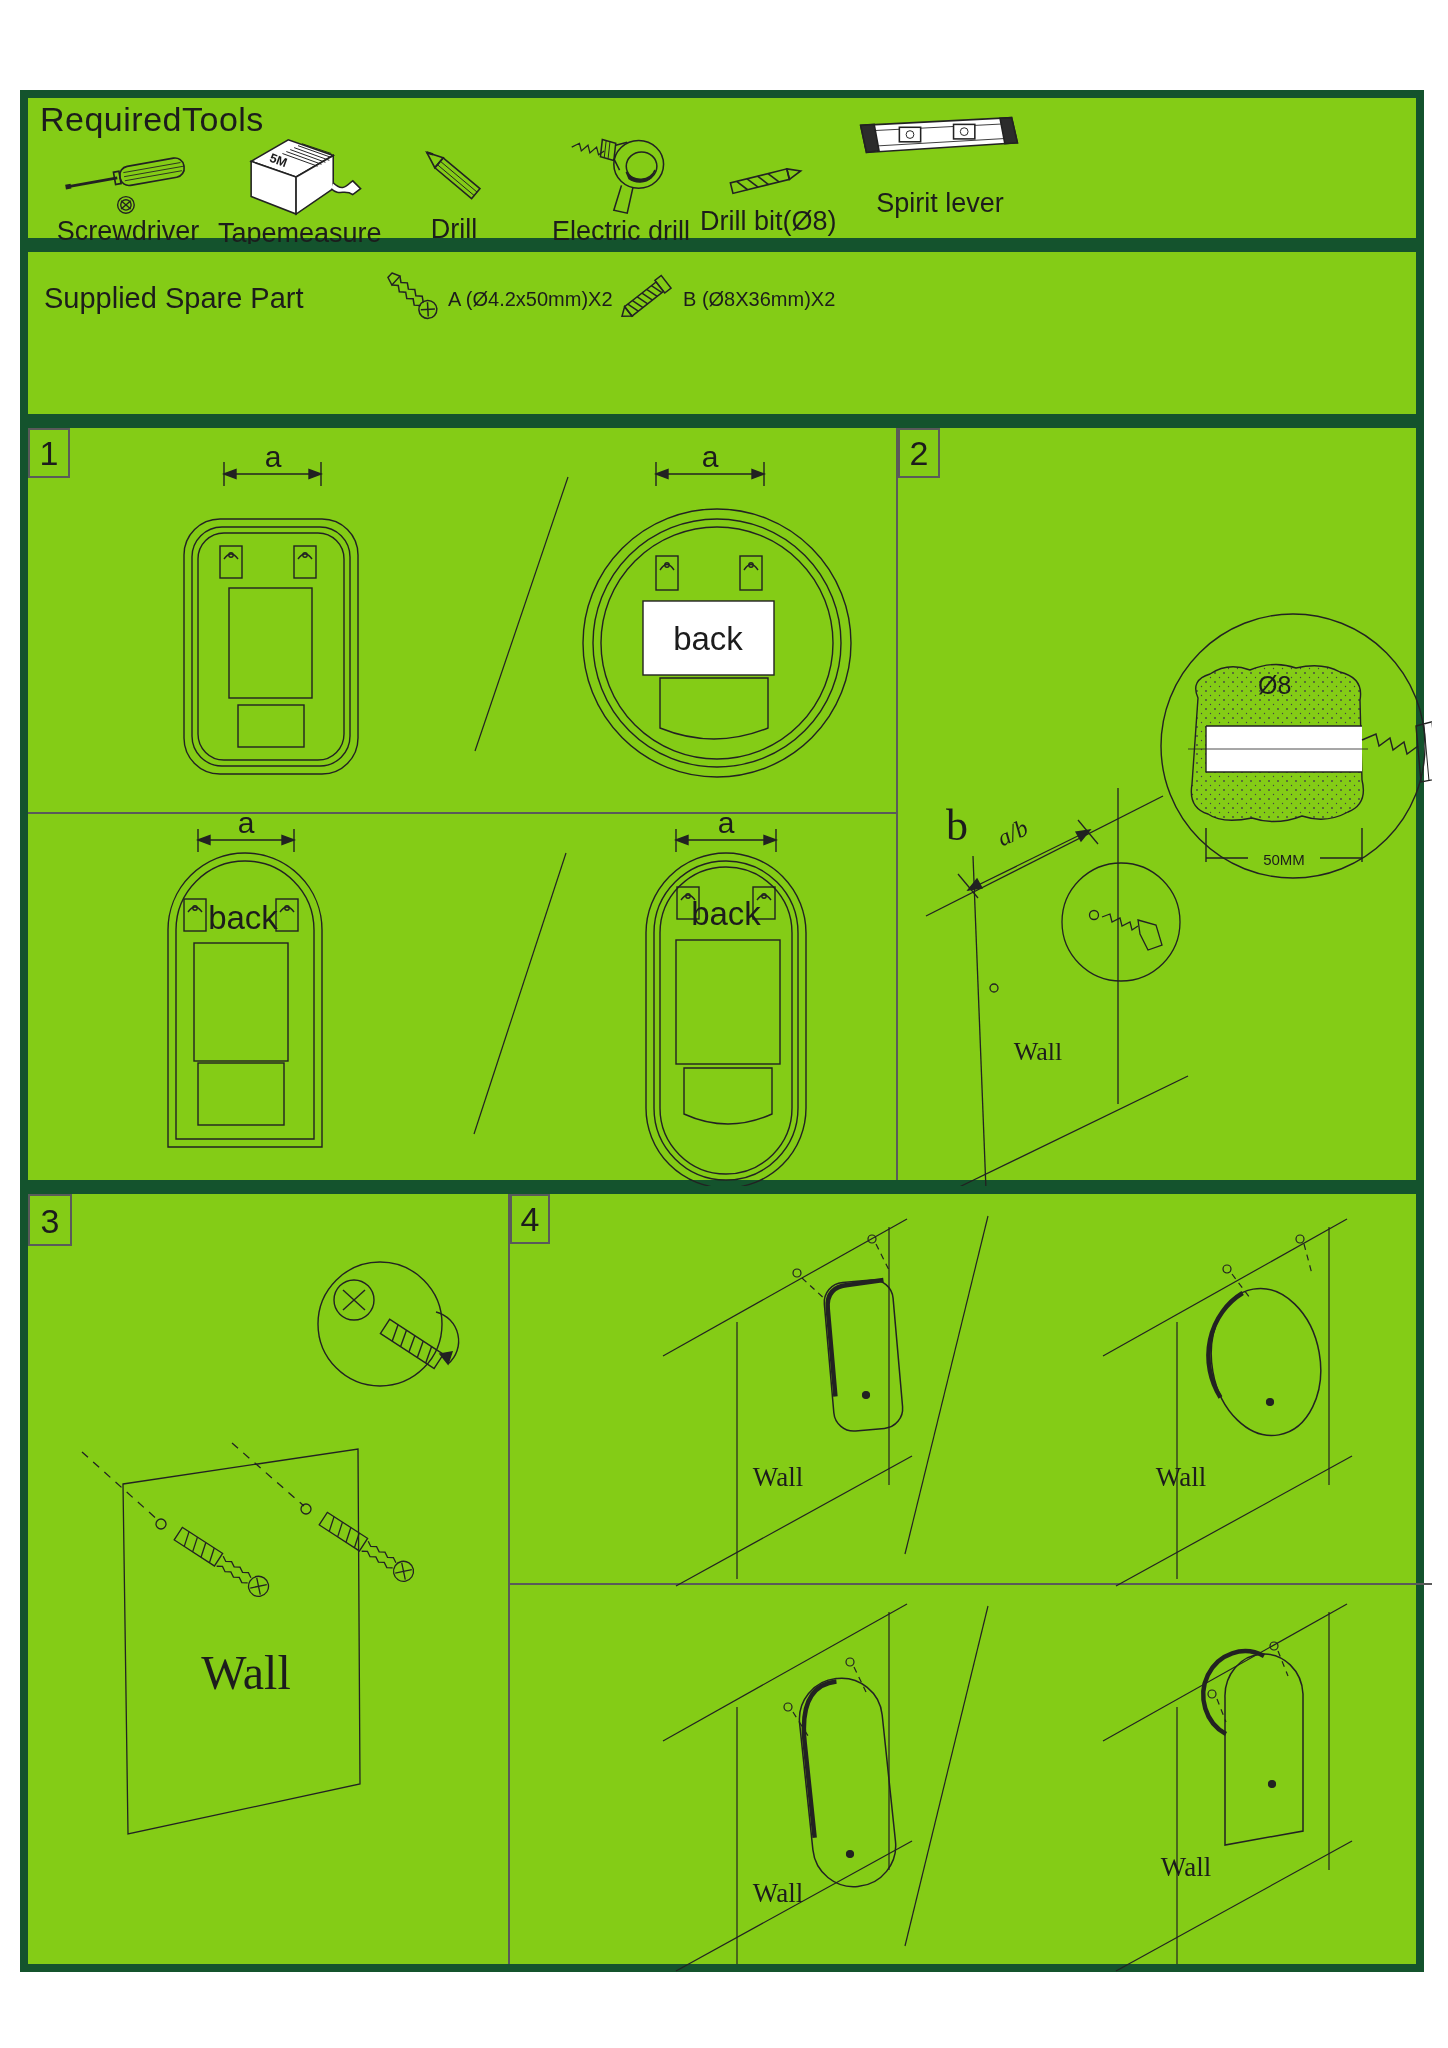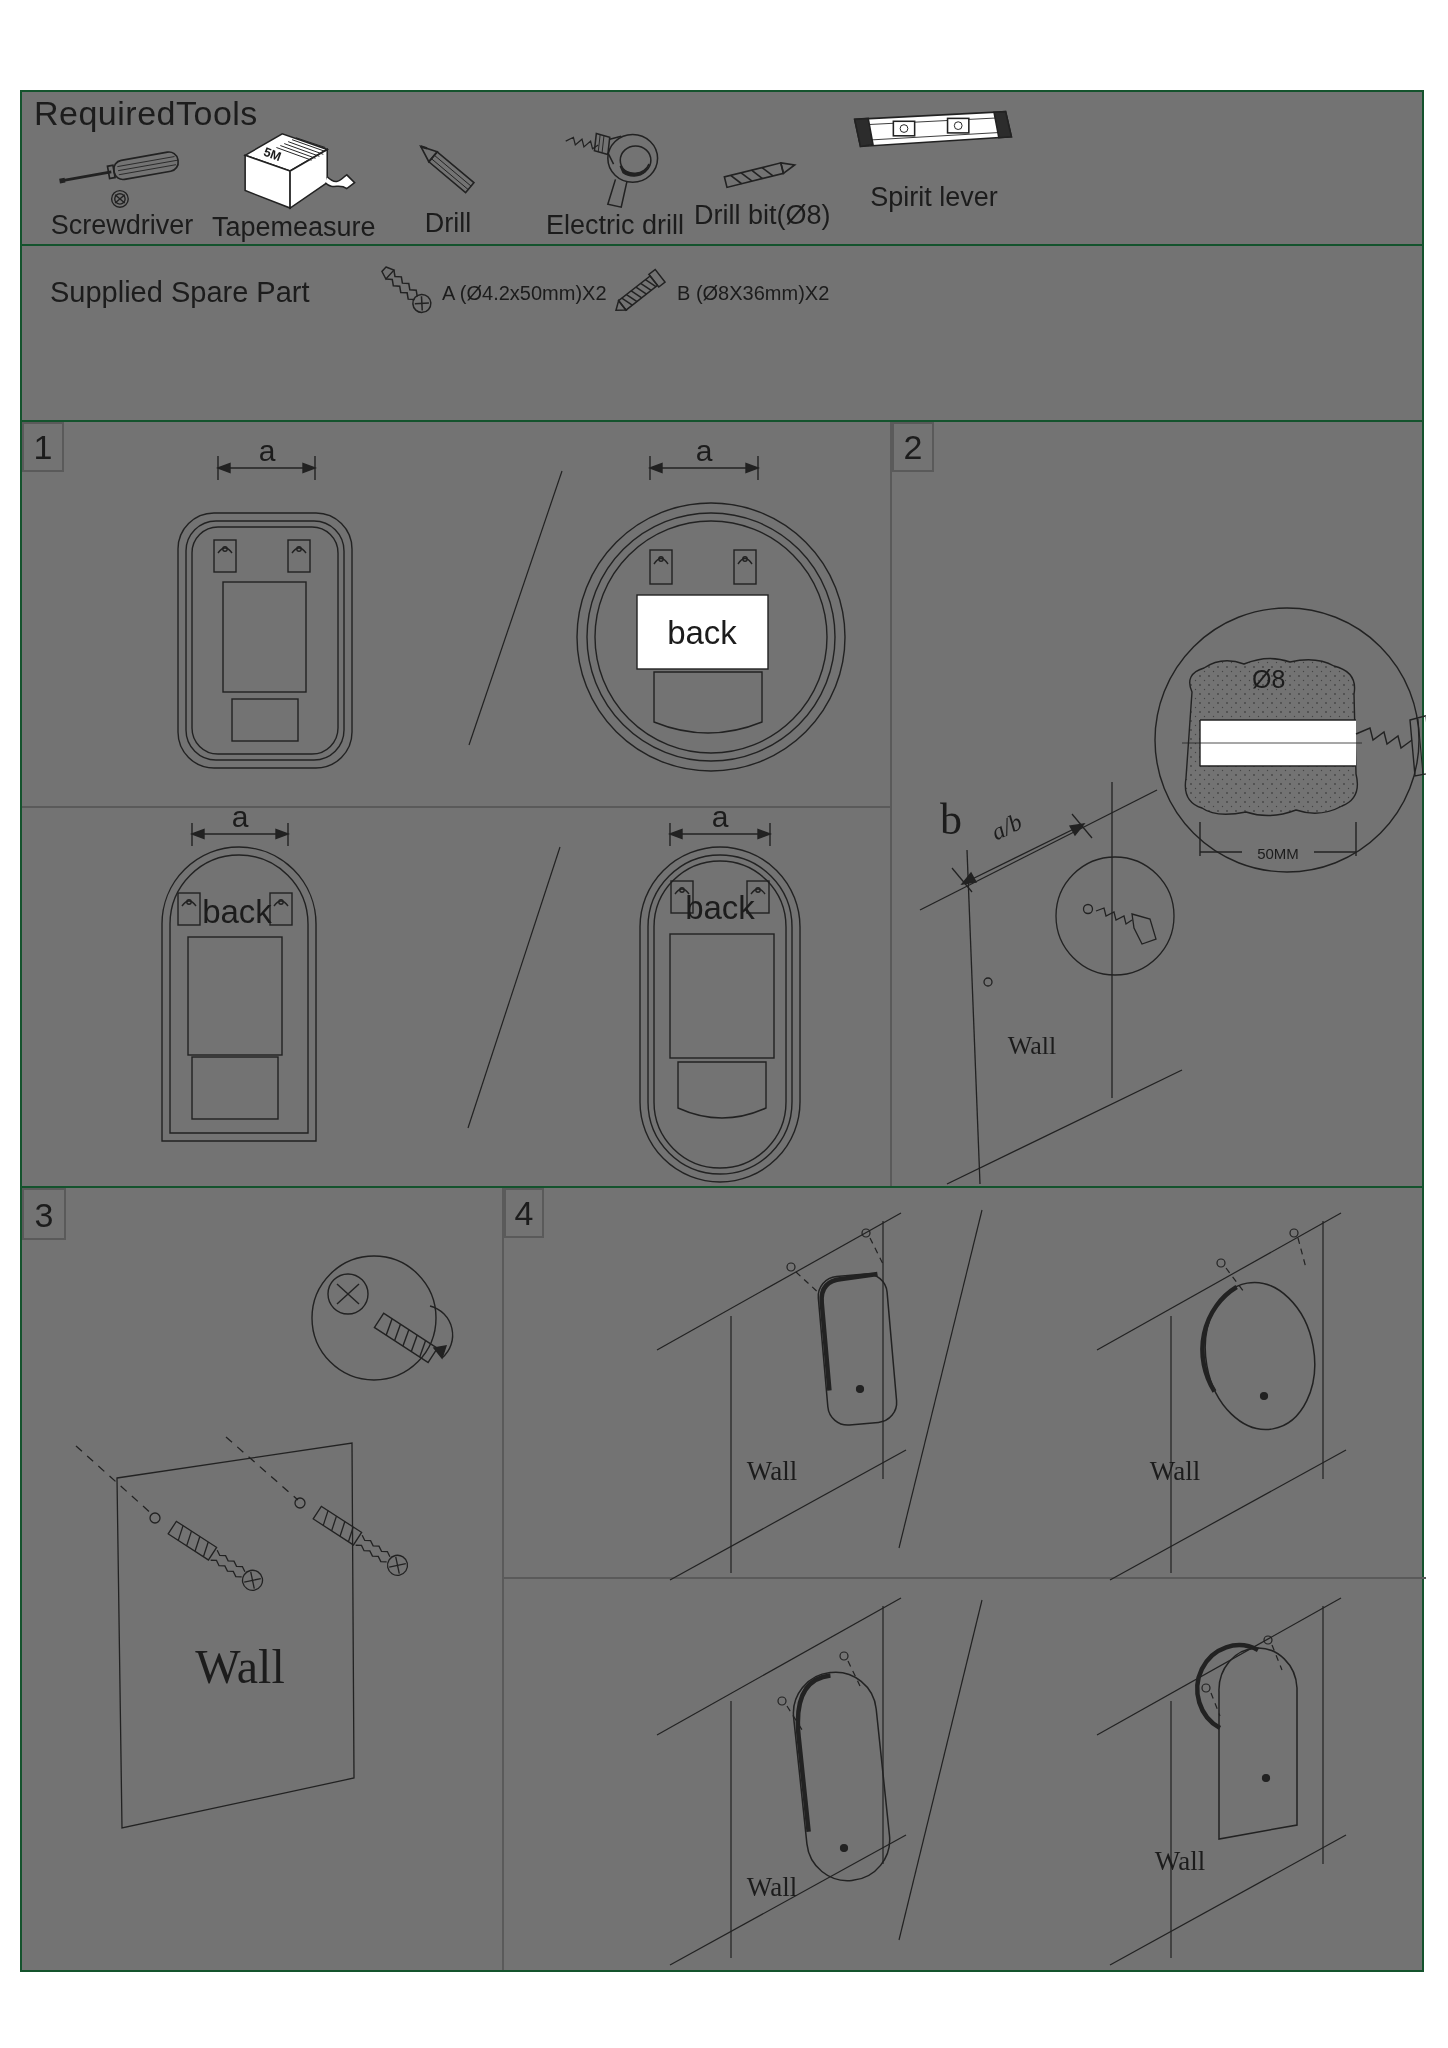--- a/index.html
+++ b/index.html
@@ -1,25 +1,25 @@
 <!DOCTYPE html>
 <html><head>
 <meta charset="utf-8">
 <style>
   html,body{margin:0;padding:0;background:#fff;}
   .page{position:relative;width:1448px;height:2048px;background:#fff;
         font-family:"Liberation Sans",sans-serif;color:#1c1c1c;overflow:hidden;}
-  .box{position:absolute;border:2px solid #14532d;background:#737373;box-sizing:border-box;}
+  .box{position:absolute;border:8px solid #14532d;background:#84cc16;box-sizing:border-box;}
   #tools-box{left:20px;top:90px;width:1404px;height:156px;}
   #spare-box{left:20px;top:244px;width:1404px;height:178px;}
   #mid-box{left:20px;top:420px;width:1404px;height:768px;}
   #bot-box{left:20px;top:1186px;width:1404px;height:786px;}
   .vdiv{position:absolute;top:0;bottom:0;width:2px;background:#5a5a5a;}
   .section-title{position:absolute;left:12px;top:2px;font-size:34px;letter-spacing:0.5px;}
-  .spare-title{position:absolute;left:28px;top:30px;font-size:29px;}
+  .spare-title{position:absolute;left:16px;top:30px;font-size:29px;}
   figure.tool{position:absolute;margin:0;display:flex;flex-direction:column;align-items:center;}
   figure.tool figcaption{font-size:27px;white-space:nowrap;}
   .part{position:absolute;display:flex;flex-direction:row;align-items:center;}
   .part .plabel{font-size:20px;white-space:nowrap;margin-top:6px;}
   svg{display:block;}
   .panel-svg{position:absolute;top:0;left:0;}
   text{fill:#1c1c1c;}
 </style>
 </head>
 <body>

